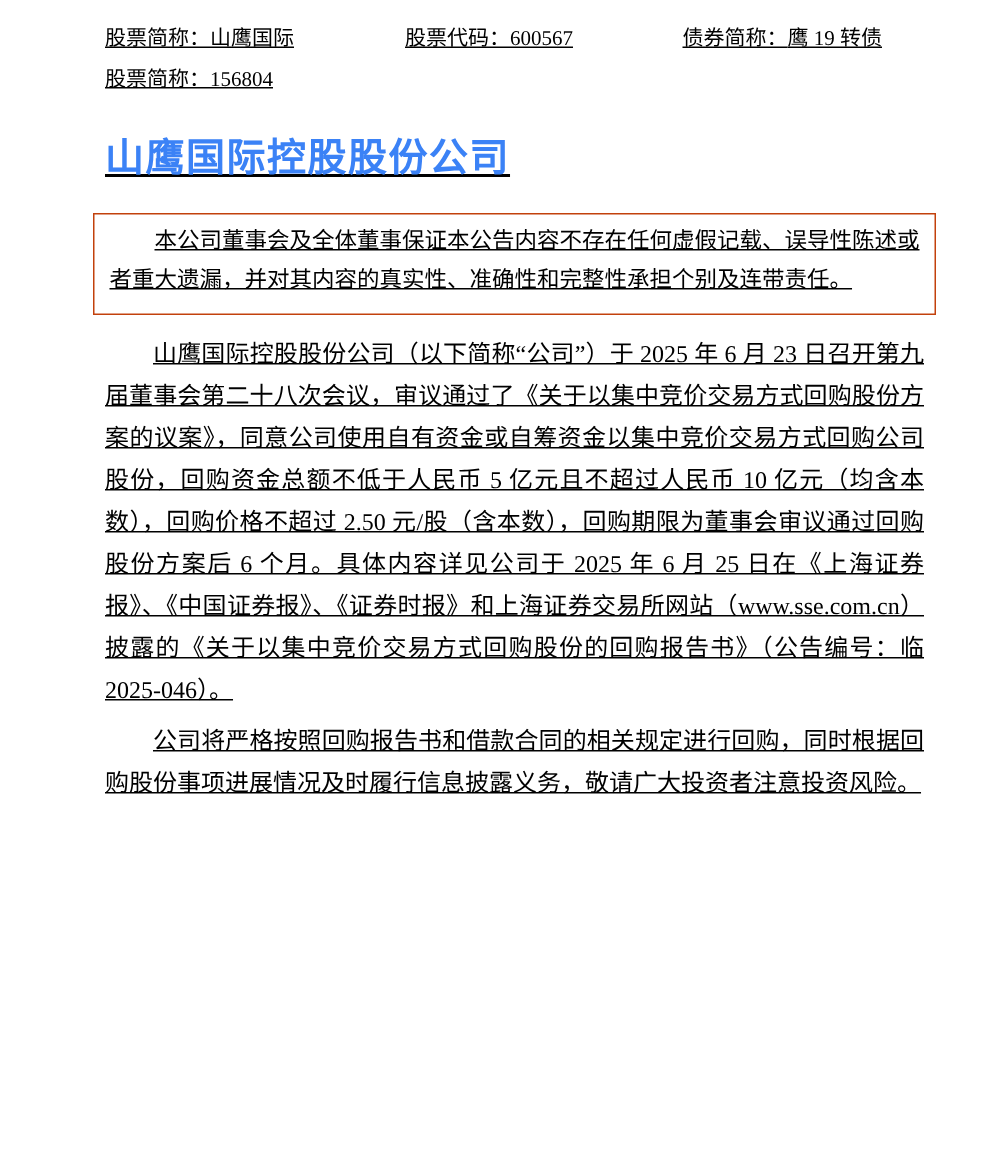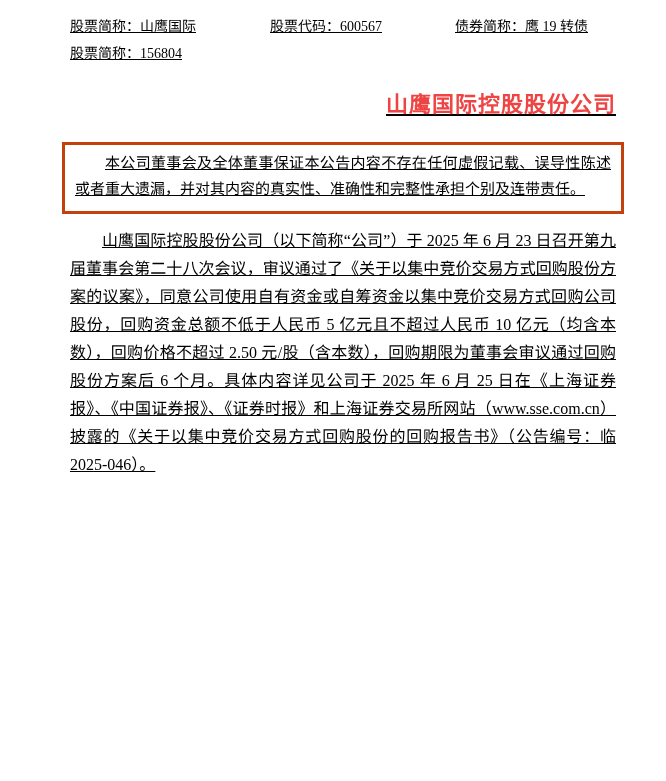--- a/index.html
+++ b/index.html
@@ -27,30 +27,30 @@
     font-size: 14px;
     line-height: 17px;
     margin-bottom: 30px;
   }
   .doc-header .cell {
     white-space: nowrap;
   }
   .title-company,
   .title-subject {
     margin: 0 0 24px 0;
-    text-align: right;
+    text-align: left;
     font-family: "Liberation Sans", "DejaVu Sans", sans-serif;
     font-weight: bold;
-    font-size: 22px;
+    font-size: 26px;
     line-height: 26px;
-    color: #ef4444;
+    color: #3b82f6;
     letter-spacing: 1px;
   }
   .disclaimer-box {
-    border: 3px solid #c2410c;
+    border: 1px solid #c2410c;
     margin: 0 -8px 13px -8px;
     padding: 5px 10px 9px 10px;
     font-size: 15px;
     line-height: 26px;
     text-indent: 2em;
     text-align: justify;
   }
   .body-text p {
     margin: 0 0 6px 0;
     font-size: 16px;
@@ -71,15 +71,16 @@
     <div class="cell"><span>股票简称：</span><span>156804</span></div>
     <div class="cell"></div>
   </div>
 
   <h1 class="title-company">山鹰国际控股股份公司</h1>
 
   <div class="disclaimer-box">本公司董事会及全体董事保证本公告内容不存在任何虚假记载、误导性陈述或者重大遗漏，并对其内容的真实性、准确性和完整性承担个别及连带责任。</div>
 
   <div class="body-text">
     <p>山鹰国际控股股份公司（以下简称“公司”）于 2025 年 6 月 23 日召开第九届董事会第二十八次会议，审议通过了《关于以集中竞价交易方式回购股份方案的议案》，同意公司使用自有资金或自筹资金以集中竞价交易方式回购公司股份，回购资金总额不低于人民币 5 亿元且不超过人民币 10 亿元（均含本数），回购价格不超过 2.50 元/股（含本数），回购期限为董事会审议通过回购股份方案后 6 个月。具体内容详见公司于 2025 年 6 月 25 日在《上海证券报》、《中国证券报》、《证券时报》和上海证券交易所网站（www.sse.com.cn）披露的《关于以集中竞价交易方式回购股份的回购报告书》（公告编号：临 2025-046）。</p>
+    <p>公司将严格按照回购报告书和借款合同的相关规定进行回购，同时根据回购股份事项进展情况及时履行信息披露义务，敬请广大投资者注意投资风险。</p>
   </div>
 
 </div>
 
 </body></html>

